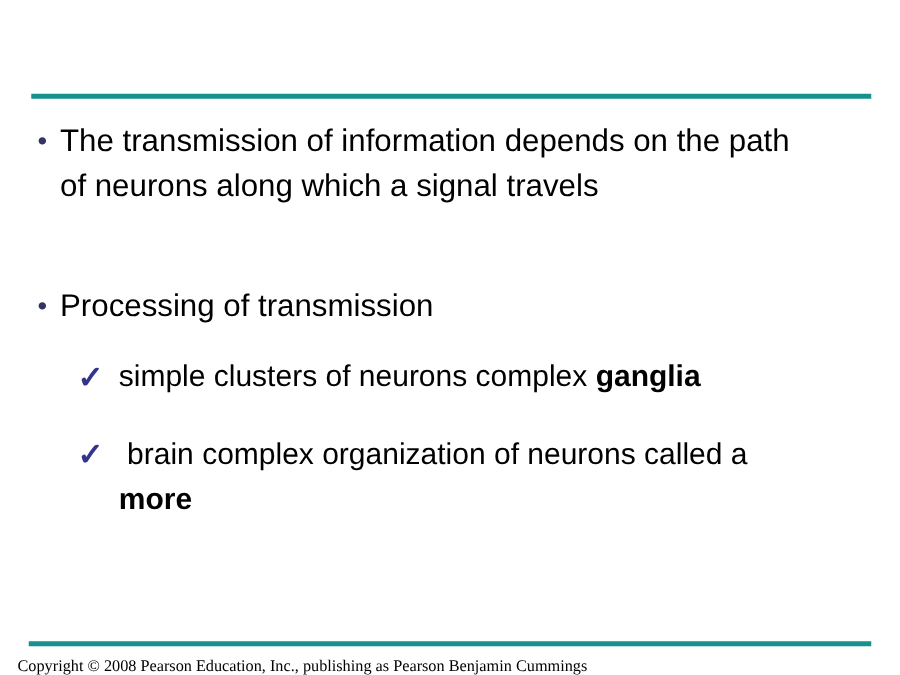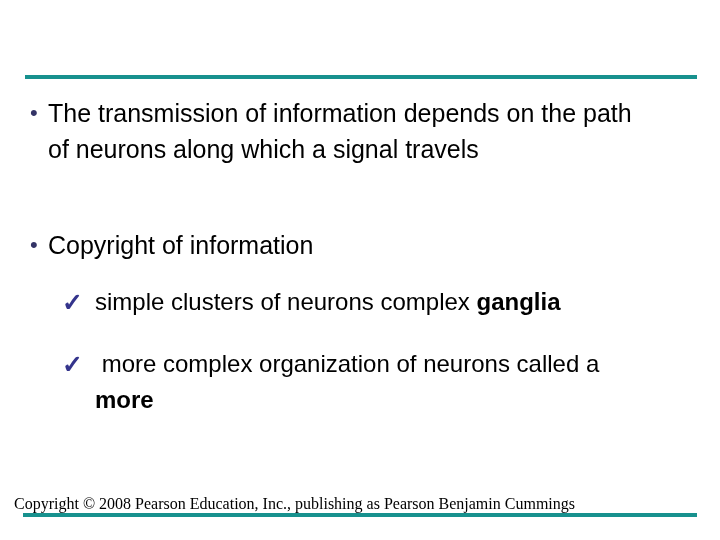--- a/index.html
+++ b/index.html
@@ -61,51 +61,51 @@
     font-weight:bold;
   }
   .c1{left:62px;top:284px;width:600px;}
   .c2{left:62px;top:346px;width:548px;}
   .check-text{flex:1;white-space:pre-wrap;}
   .check-text b{font-weight:bold;text-align:center;}
 
   .copyright{
     position:absolute;
     left:14px;
-    top:496px;
+    top:525px;
     font-family:"Liberation Serif", serif;
-    font-size:16px;
+    font-size:13px;
     line-height:15px;
     color:var(--text-color);
   }
 </style>
 </head>
 <body>
 
 <div class="slide">
 
   <div class="rule rule-top"></div>
 
   <div class="bullet-item b1">
     <span class="bullet-marker">•</span>
     <span class="bullet-text">The transmission of information depends on the path of neurons along which a signal travels</span>
   </div>
 
   <div class="bullet-item b2">
     <span class="bullet-marker">•</span>
-    <span class="bullet-text">Copyright of information</span>
+    <span class="bullet-text">Processing of transmission</span>
   </div>
 
   <div class="check-item c1">
     <span class="check-marker">✓</span>
     <span class="check-text"><span>simple clusters of neurons complex </span><b>ganglia</b></span>
   </div>
 
   <div class="check-item c2">
     <span class="check-marker">✓</span>
-    <span class="check-text"><span> more complex organization of neurons called a </span><b>more</b></span>
+    <span class="check-text"><span> brain complex organization of neurons called a </span><b>more</b></span>
   </div>
 
   <div class="rule rule-bottom"></div>
 
   <div class="copyright">Copyright © 2008 Pearson Education, Inc., publishing as Pearson Benjamin Cummings</div>
 
 </div>
 
 </body></html>

